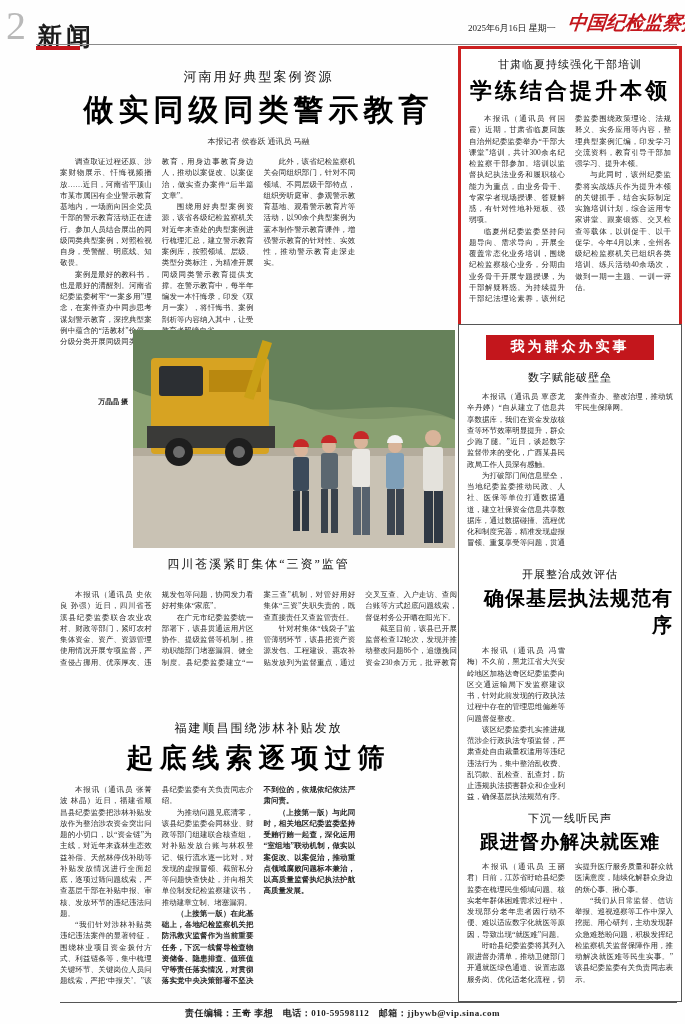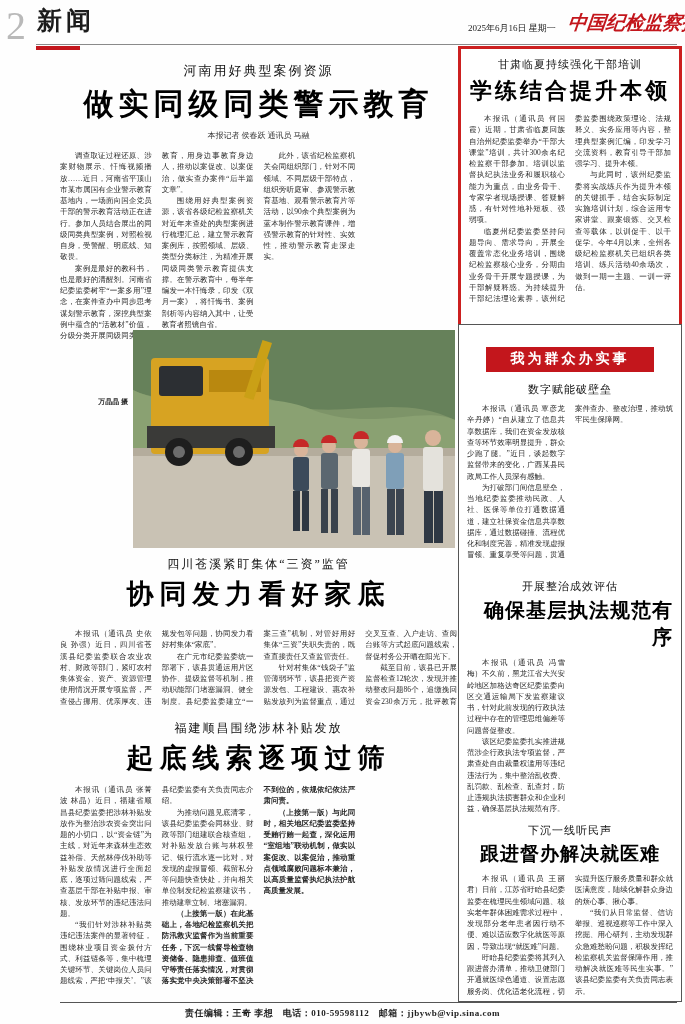--- a/index.html
+++ b/index.html
@@ -4,34 +4,34 @@
 <style>
   * { margin:0; padding:0; box-sizing:border-box; }
   html,body { background:#e8e8e8; }
   #page {
     position:relative; width:685px; height:1024px; margin:0 auto;
     background:#fefefe; overflow:hidden;
     font-family:"Liberation Serif","DejaVu Serif",serif; color:#1c1c1c;
   }
   
   .page-num { position:absolute; left:6px; top:6px; font-size:40px; color:#b9b9b9; font-weight:400; line-height:1; }
-  .section-name { position:absolute; left:37px; top:4px; font-size:25px; font-weight:bold; letter-spacing:4px; }
+  .section-name { position:absolute; left:37px; top:20px; font-size:25px; font-weight:bold; letter-spacing:4px; }
   .header-rule { position:absolute; left:36px; top:44px; width:641px; height:1px; background:#8a8a8a; }
   .section-redbar { position:absolute; left:36px; top:46px; width:44px; height:4px; background:#c3161c; }
   .date-line { position:absolute; left:468px; top:22px; font-size:9px; font-weight:normal; color:#222; }
   .masthead { position:absolute; left:568px; top:10px; font-size:19px; font-weight:bold; color:#c3161c;
               font-style:italic; letter-spacing:0px; transform:skewX(-6deg); white-space:nowrap; }
   
   .kicker { text-align:center; font-size:13px; letter-spacing:2px; color:#111; }
   .headline { text-align:center; font-weight:bold; color:#000; }
   .byline { text-align:center; font-size:8px; color:#333; margin-top:5px; }
   .body-cols { font-size:7.5px; line-height:1.5; text-align:justify; column-gap:10px; column-fill:auto; overflow:hidden; color:#2a2a2a; }
   .body-cols p { text-indent:2em; margin:0; }
   
-  #main-art { position:absolute; left:60px; top:62px; width:397px; }
+  #main-art { position:absolute; left:60px; top:68px; width:397px; }
   #main-art .headline { font-size:30px; letter-spacing:5px; margin-top:4px; }
   #main-art .body-cols { margin-top:9px; column-count:4; height:192px; }
   
   #box-art { position:absolute; left:458px; top:46px; width:224px; height:326px;
              border:3px solid #cc2020; padding:8px 8px 6px; background:#fff; }
   #box-art .kicker { font-size:11px; letter-spacing:1px; }
   #box-art .headline { font-size:22px; letter-spacing:3px; margin-top:4px; }
   #box-art .body-cols { margin-top:7px; column-count:2; height:198px; }
   
   #caption { position:absolute; left:60px; top:389px; width:68px; font-size:7px; line-height:1.6; text-align:justify; color:#2a2a2a; }
@@ -44,21 +44,21 @@
   #sc-art .headline { font-size:27px; letter-spacing:6px; margin-top:3px; }
   #sc-art .body-cols { margin-top:16px; column-count:4; height:89px; }
   
   #fj-art { position:absolute; left:60px; top:720px; width:397px; }
   #fj-art .kicker { font-size:12px; }
   #fj-art .headline { font-size:27px; letter-spacing:6px; margin-top:3px; }
   #fj-art .body-cols { margin-top:8px; column-count:4; height:214px; }
   .jump-lead { font-weight:bold; }
   
   #right-box { position:absolute; left:458px; top:324px; width:224px; height:678px;
-               border:1px solid #555; padding:20px 8px 4px; background:#fff; }
+               border:1px solid #555; padding:8px 8px 4px; background:#fff; }
   .banner { width:168px; margin:2px auto 10px; background:#c3161c; color:#fff;
             font-family:"Liberation Sans","DejaVu Sans",sans-serif;
             font-size:14px; font-weight:bold; text-align:center; letter-spacing:3px; padding:3px 0 4px; }
   .r-art { margin-bottom:8px; }
   .r-art .kicker { font-size:11px; letter-spacing:1px; }
   .r-art .headline { letter-spacing:1px; margin-top:3px; }
   .r-art .body-cols { margin-top:6px; column-count:2; }
   #r-art-0 .headline { font-size:21px; }
   #r-art-0 .body-cols { height:168px; }
   #r-art-1 .headline { font-size:20px;text-align:right; }
@@ -157,21 +157,20 @@
         <circle cx="300" cy="108" r="8" fill="#d9b49a"></circle>
         <rect x="290" y="117" width="20" height="44" rx="3" fill="#e4e2dc"></rect>
         <rect x="291" y="161" width="9" height="52" fill="#2f3844"></rect>
           <rect x="301" y="161" width="9" height="52" fill="#2f3844"></rect>
       </g>
     </svg>
   </div>
 
   <div id="sc-art">
     <div class="kicker">四川苍溪紧盯集体“三资”监管</div>
-    <div class="headline">协同发力看好家底</div>
     <div class="body-cols">
       <p>本报讯（通讯员 史依良 孙强）近日，四川省苍溪县纪委监委联合农业农村、财政等部门，紧盯农村集体资金、资产、资源管理使用情况开展专项监督，严查侵占挪用、优亲厚友、违规发包等问题，协同发力看好村集体“家底”。</p>
       <p>在广元市纪委监委统一部署下，该县贯通运用片区协作、提级监督等机制，推动职能部门堵塞漏洞、健全制度。县纪委监委建立“一案三查”机制，对管好用好集体“三资”失职失责的，既查直接责任又查监管责任。</p>
       <p>针对村集体“钱袋子”监管薄弱环节，该县把资产资源发包、工程建设、惠农补贴发放列为监督重点，通过交叉互查、入户走访、查阅台账等方式起底问题线索，督促村务公开晒在阳光下。</p>
       <p>截至目前，该县已开展监督检查12轮次，发现并推动整改问题86个，追缴挽回资金230余万元，批评教育帮助和处理47人，以有力监督守好群众共同财富。</p>
     </div>
   </div>
 
   <div id="fj-art">
     <div class="kicker">福建顺昌围绕涉林补贴发放</div>

